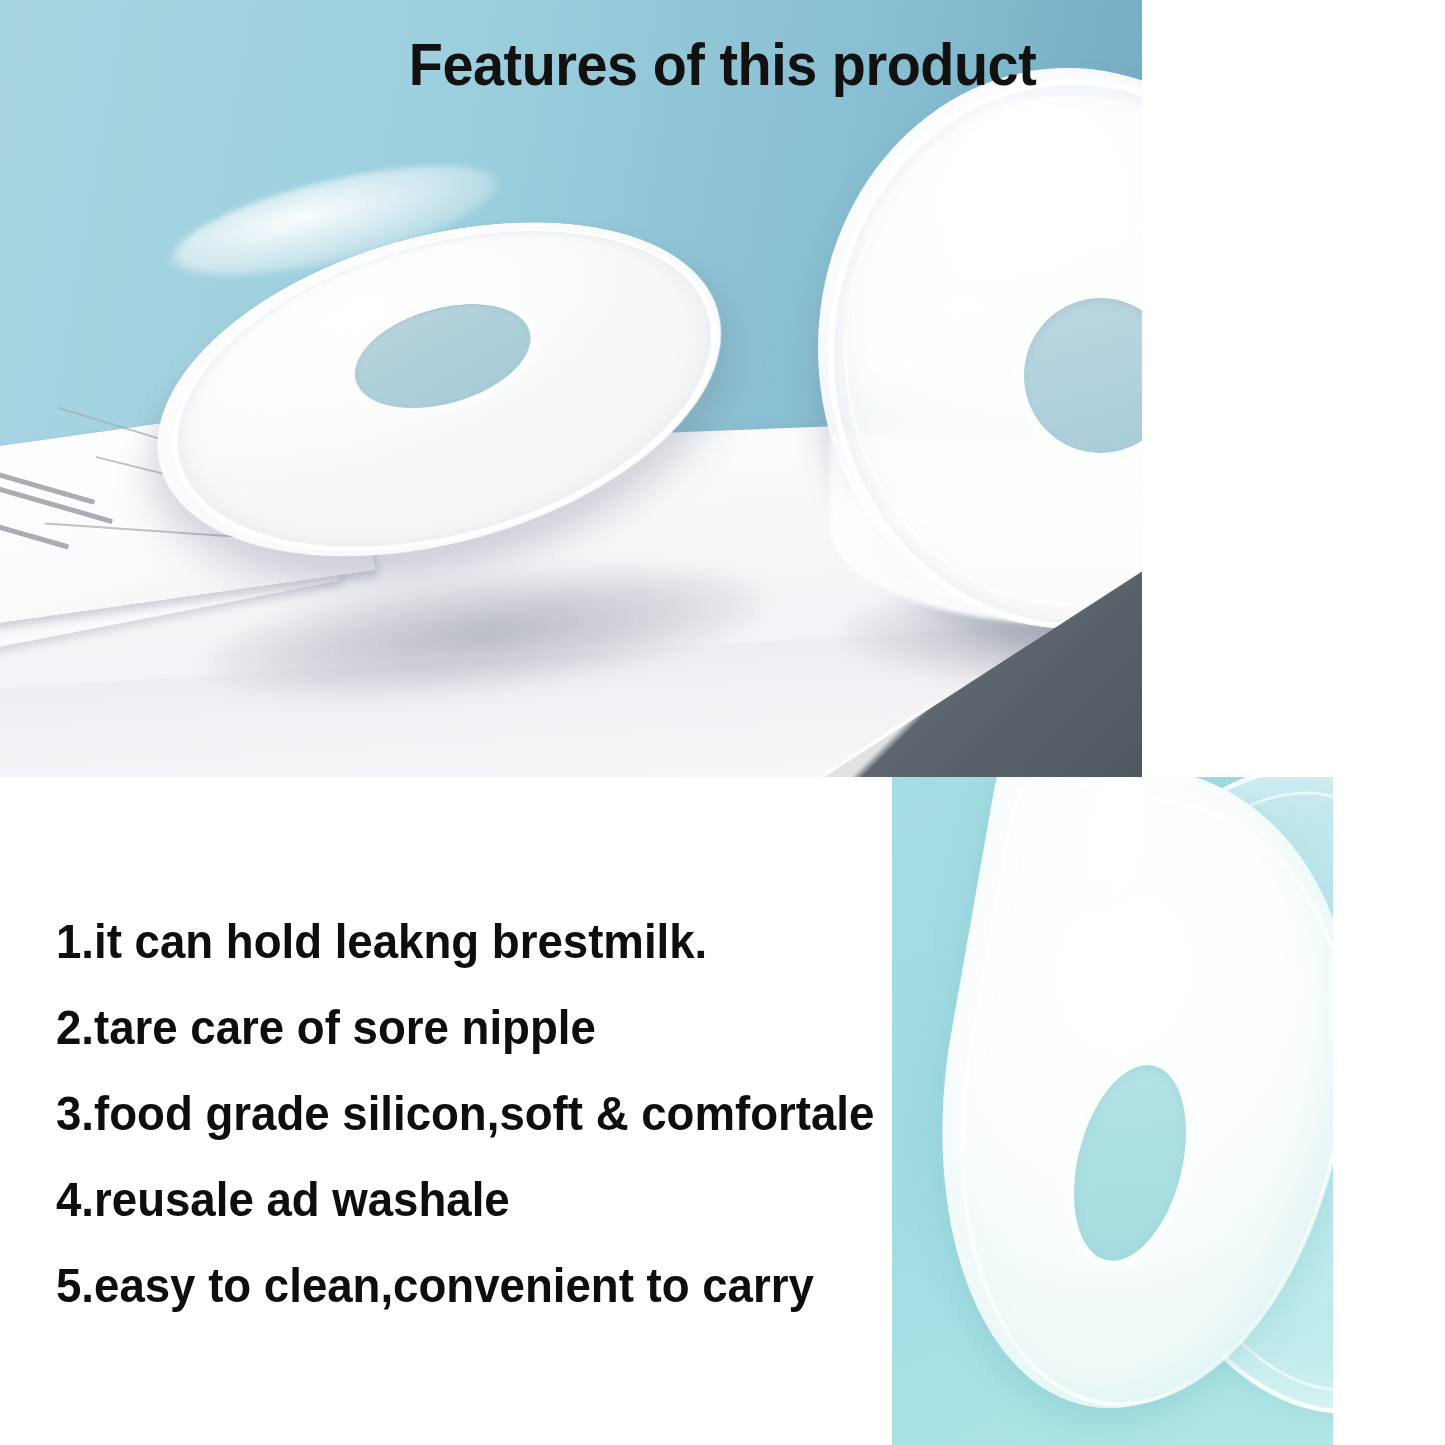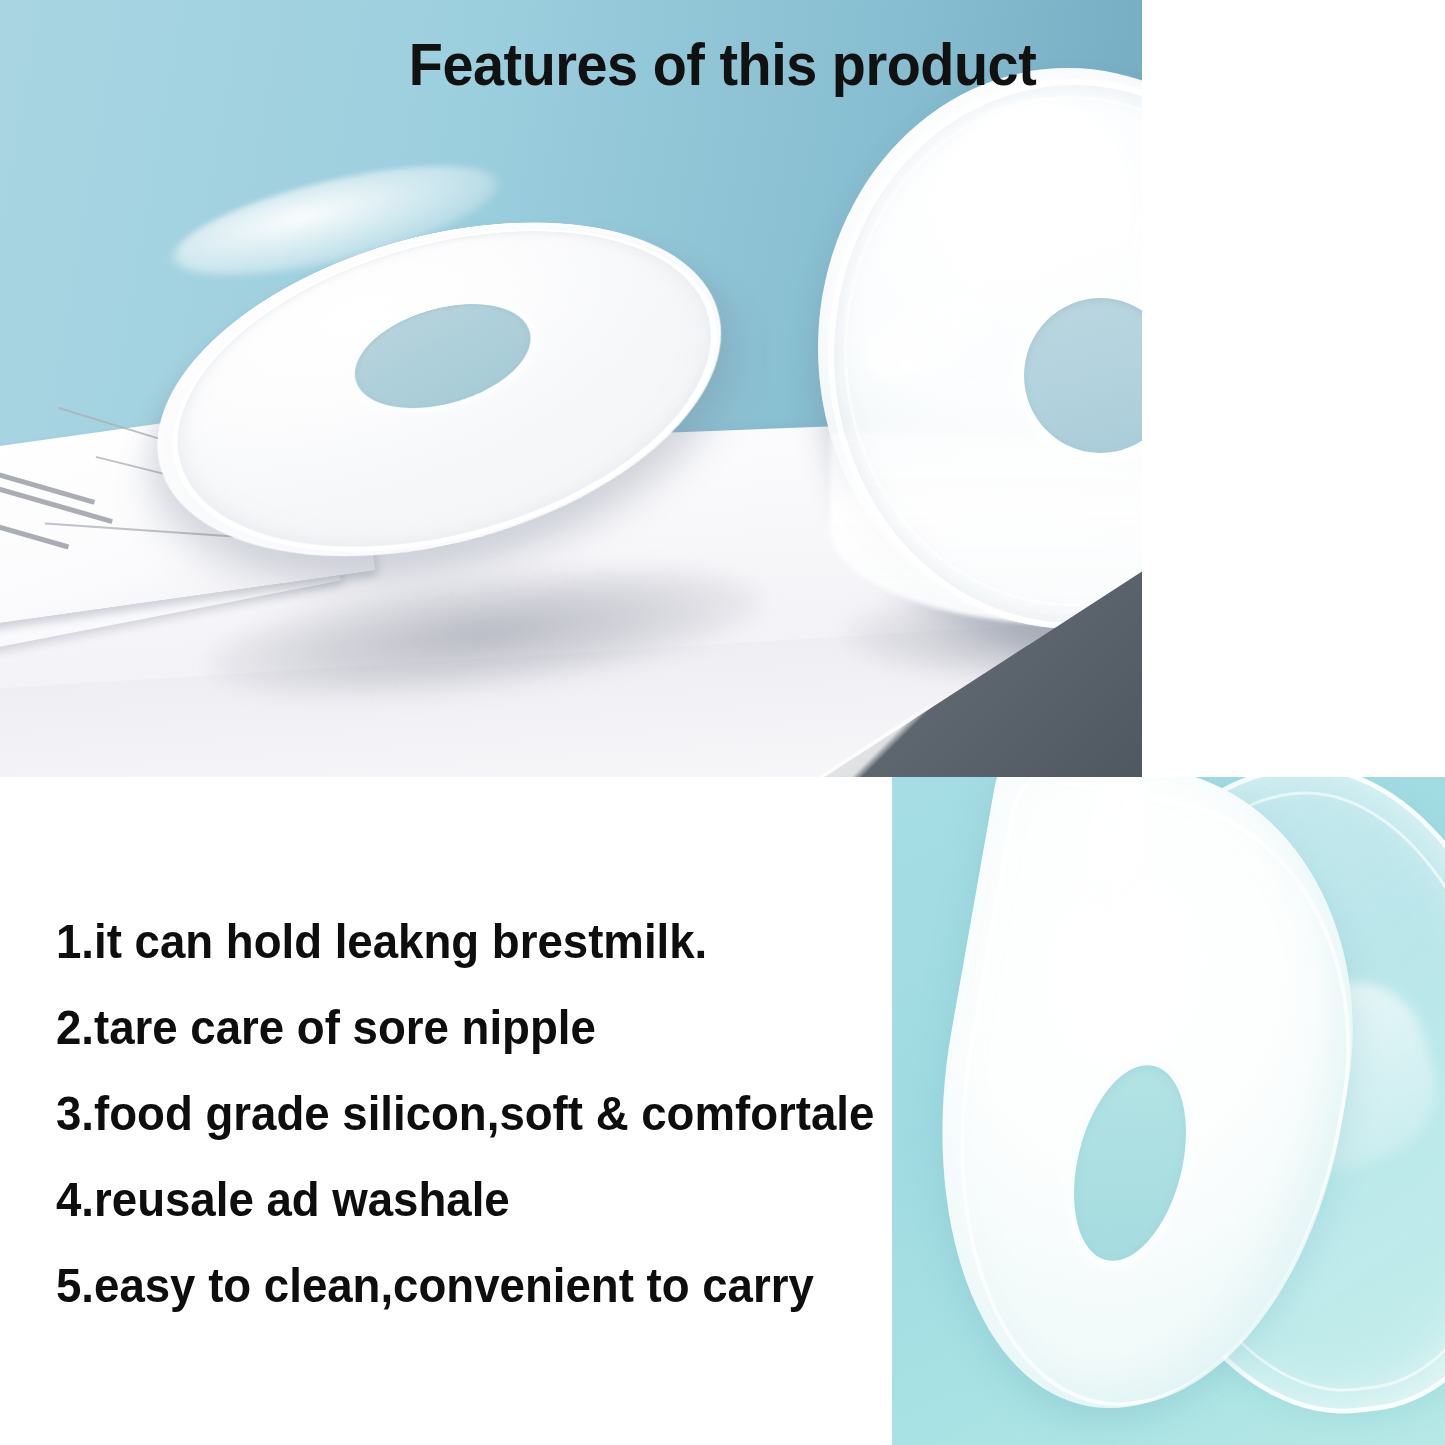--- a/index.html
+++ b/index.html
@@ -267,21 +267,21 @@
     letter-spacing: -0.5px;
     font-family: "Liberation Sans", sans-serif;
     transform: scaleX(0.93);
   }
 
   
   .bottom-panel {
     position: absolute;
     left: 0;
     top: 777px;
-    width: 1445px;
+    width: 1333px;
     height: 668px;
     background: #ffffff;
     overflow: hidden;
   }
 
   .feature-list {
     position: absolute;
     left: 56px;
     top: 122px;
     width: 860px;

